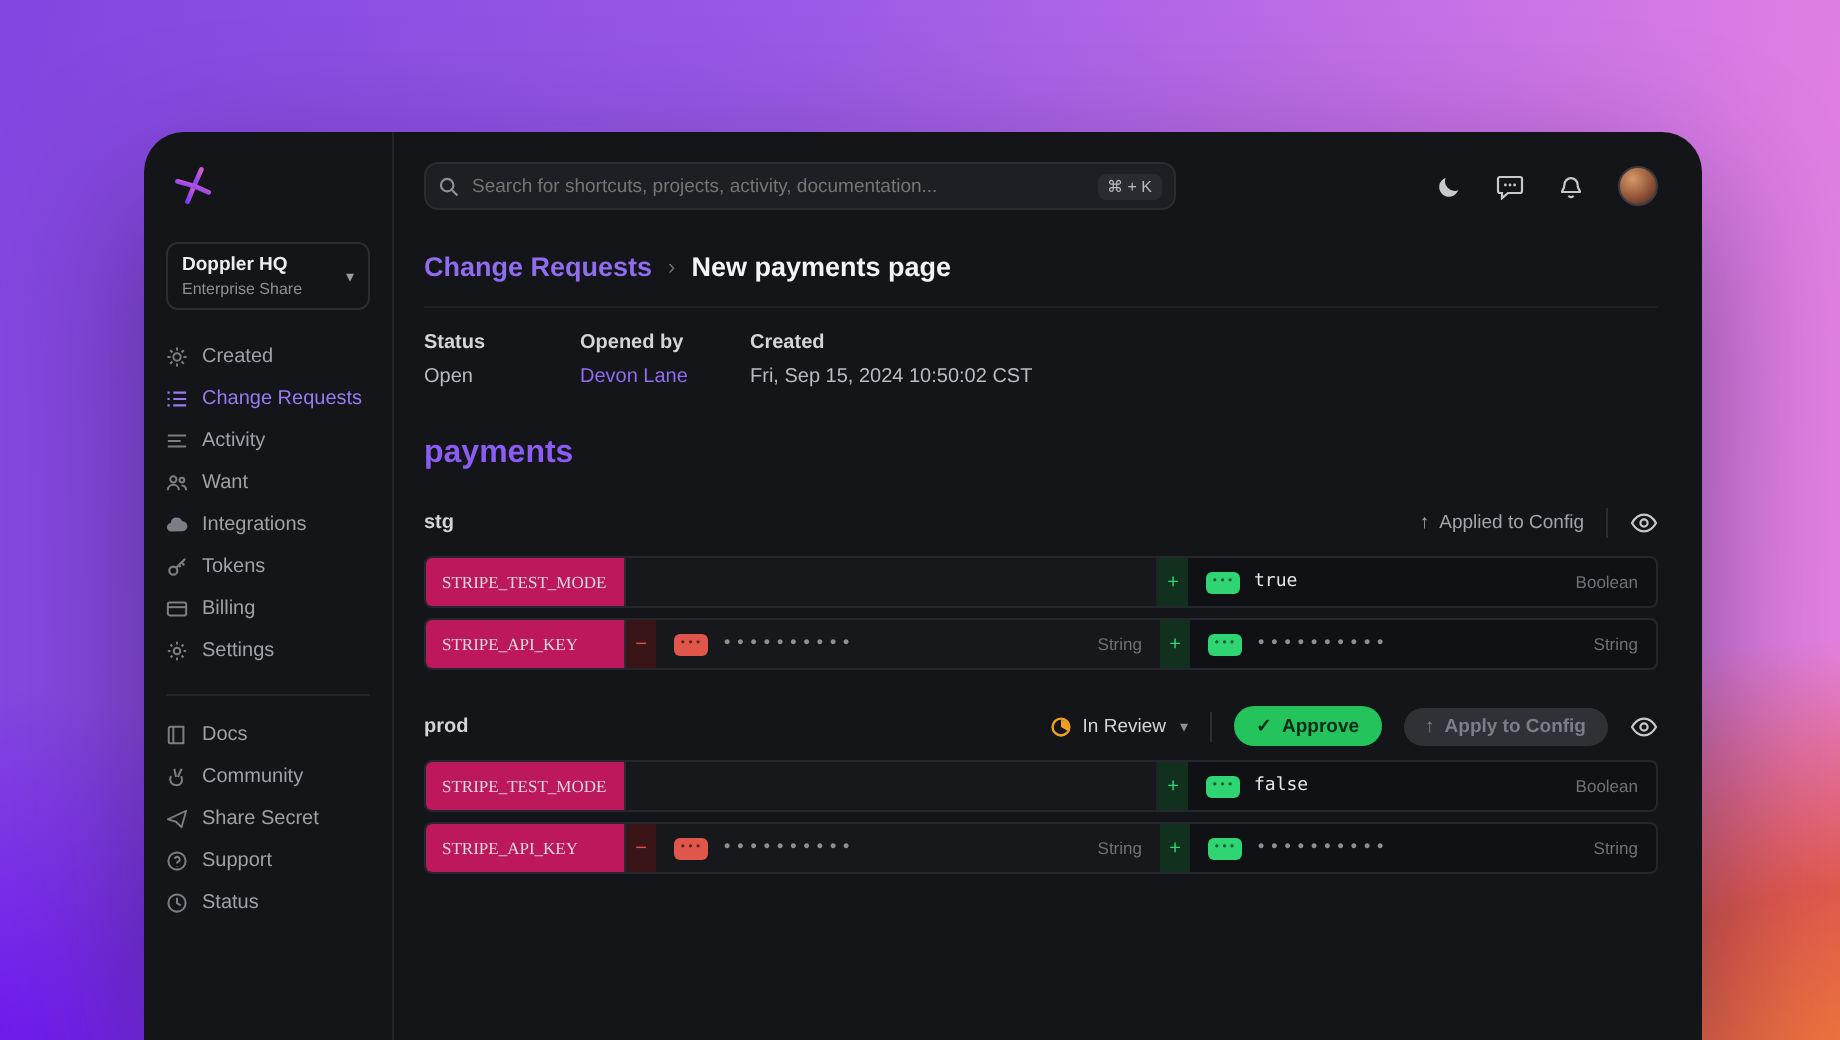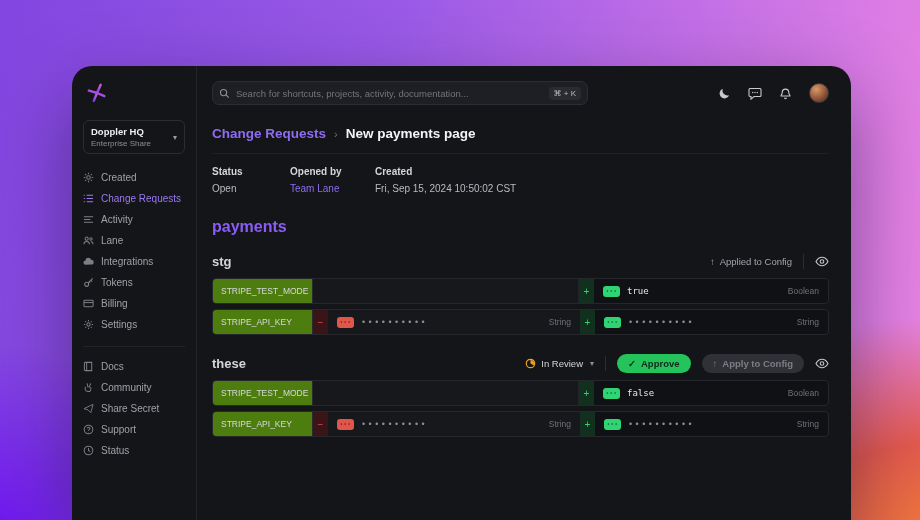--- a/index.html
+++ b/index.html
@@ -49,32 +49,32 @@
   .subtitle{ font-size:10px; color:#9a9ca3; margin-top:9px; }
   .sep-line{ height:1px; background:rgba(255,255,255,.05); margin-top:12px; }
   .meta{ display:flex; margin-top:12px; }
   .meta-col{ min-width:78px; }
   .meta-col.wide{ min-width:85px; }
   .meta-label{ font-size:10px; font-weight:bold; color:#d4d5d8; }
   .meta-value{ font-size:10px; color:#b9bbc1; margin-top:6px; }
   .meta-value.link{ color:#8f6cf0; cursor:pointer; }
   .project-title{ font-size:16px; font-weight:bold; color:#8b5cf6; margin-top:24px; }
   .config-head{ display:flex; align-items:center; margin-top:13px; height:24px; }
-  .config-name{ font-size:13px; color:#d4d5d8; font-weight:bold; }
+  .config-name{ font-size:10px; color:#d4d5d8; font-weight:bold; }
   .config-right{ margin-left:auto; display:flex; align-items:center; gap:11px; }
   .applied{ display:flex; align-items:center; gap:5px; color:#a2a4ab; font-size:9.5px; }
   .vline{ width:1px; height:15px; background:#2c2d33; }
   .review{ display:flex; align-items:center; gap:5px; font-size:9.5px; color:#d4d5d8; cursor:pointer; }
   .review .caret{ color:#8d8f96; font-size:8px; margin-left:2px; }
   .btn-approve{ background:#24c35c; color:#0d2b18; font-weight:bold; font-size:9.5px; padding:4px 11px; border-radius:12px; display:flex; align-items:center; gap:5px; border:none; cursor:pointer; font-family:"Liberation Sans",sans-serif; }
   .btn-apply{ background:#303137; color:#7c7e85; font-weight:bold; font-size:9.5px; padding:4px 11px; border-radius:12px; display:flex; align-items:center; gap:5px; border:none; cursor:pointer; font-family:"Liberation Sans",sans-serif; }
   .eye-btn{ cursor:pointer; display:flex; }
   
   .secret-row{ display:flex; height:26px; margin-top:5px; border:1px solid #26272c; border-radius:4px; overflow:hidden; background:#101114; }
-  .cell-name{ width:100px; flex:none; background:#4d7c0f; border-right:1px solid #2a2b30; display:flex; align-items:center; padding:0 8px; font-family:Liberation Sans, sans-serif; font-size:8.5px; color:#d8d9db; cursor:text; white-space:nowrap; }
+  .cell-name{ width:100px; flex:none; background:#be185d; border-right:1px solid #2a2b30; display:flex; align-items:center; padding:0 8px; font-family:Liberation Serif, serif; font-size:8.5px; color:#d8d9db; cursor:text; white-space:nowrap; }
   .cell-mid{ width:266px; flex:none; background:#17181c; border-right:1px solid #222327; }
   .col-minus{ width:15px; flex:none; background:#3a1518; color:#e5484d; display:flex; align-items:center; justify-content:center; font-size:10px; }
   .col-plus{ width:15px; flex:none; background:#11301d; color:#2fd573; display:flex; align-items:center; justify-content:center; font-size:10px; }
   .cell-old{ width:252px; flex:none; background:#17181c; display:flex; align-items:center; gap:7px; padding:0 9px; }
   .cell-new{ flex:1; display:flex; align-items:center; gap:7px; padding:0 9px; min-width:0;text-align:right; }
   .badge{ width:17px; height:11px; border-radius:3px; font-size:5.5px; letter-spacing:.5px; display:flex; align-items:center; justify-content:center; color:rgba(0,0,0,.6); flex:none; font-family:"DejaVu Sans Mono",monospace; }
   .badge.red{ background:#e0564a; }
   .badge.green{ background:#2fd573; }
   .dots{ font-size:8.5px; color:#8d8f96; letter-spacing:1.5px; font-family:"DejaVu Sans Mono",monospace; }
   .mono-val{ font-family:"DejaVu Sans Mono",monospace; font-size:9px; color:#e6e7e9; }
@@ -140,21 +140,21 @@
           <span>Activity</span>
         </div>
         <div class="nav-item">
           <svg width="11" height="11" viewBox="0 0 12 12">
               <g stroke="#7c7e85" stroke-width="1.1" fill="none">
                 <circle cx="4" cy="4" r="1.7"></circle>
                 <circle cx="8.7" cy="4.4" r="1.3"></circle>
                 <path d="M1 10c0-2 1.4-3 3-3s3 1 3 3M8.5 7.4c1.5.1 2.5 1.1 2.5 2.6"></path>
               </g>
             </svg>
-          <span>Lane</span>
+          <span>Want</span>
         </div>
         <div class="nav-item">
           <svg width="11" height="11" viewBox="0 0 12 12">
               <path d="M3 9.5a2.3 2.3 0 0 1-.4-4.6A3.2 3.2 0 0 1 8.8 4a2.6 2.6 0 0 1 .3 5.4z" fill="#7c7e85"></path>
             </svg>
           <span>Integrations</span>
         </div>
         <div class="nav-item">
           <svg width="11" height="11" viewBox="0 0 12 12">
               <g stroke="#7c7e85" stroke-width="1.2" fill="none">
@@ -271,21 +271,21 @@
       </div>
       <div class="sep-line"></div>
 
       <div class="meta">
         <div class="meta-col">
           <div class="meta-label">Status</div>
           <div class="meta-value">Open</div>
         </div>
         <div class="meta-col wide">
           <div class="meta-label">Opened by</div>
-          <div class="meta-value link">Team Lane</div>
+          <div class="meta-value link">Devon Lane</div>
         </div>
         <div class="meta-col">
           <div class="meta-label">Created</div>
           <div class="meta-value">Fri, Sep 15, 2024 10:50:02 CST</div>
         </div>
       </div>
 
       <div class="project-title">payments</div>
 
       <div class="config-head">
@@ -334,21 +334,21 @@
             <span>+</span>
           </div>
         <div class="cell-new">
           <span class="badge green">•••</span>
           <span class="dots">••••••••••</span>
           <span class="type">String</span>
         </div>
       </div>
 
       <div class="config-head" style="margin-top:16px;">
-        <span class="config-name">these</span>
+        <span class="config-name">prod</span>
         <div class="config-right">
           <div class="review">
             <svg width="11" height="11" viewBox="0 0 12 12">
                 <circle cx="6" cy="6" r="4.6" fill="none" stroke="#f0a021" stroke-width="1.3"></circle>
                 <path d="M6 6L6 2.2A3.8 3.8 0 0 1 9.5 8z" fill="#f0a021"></path>
               </svg>
             <span>In Review</span>
             <span class="caret">▾</span>
           </div>
           <div class="vline"></div>

